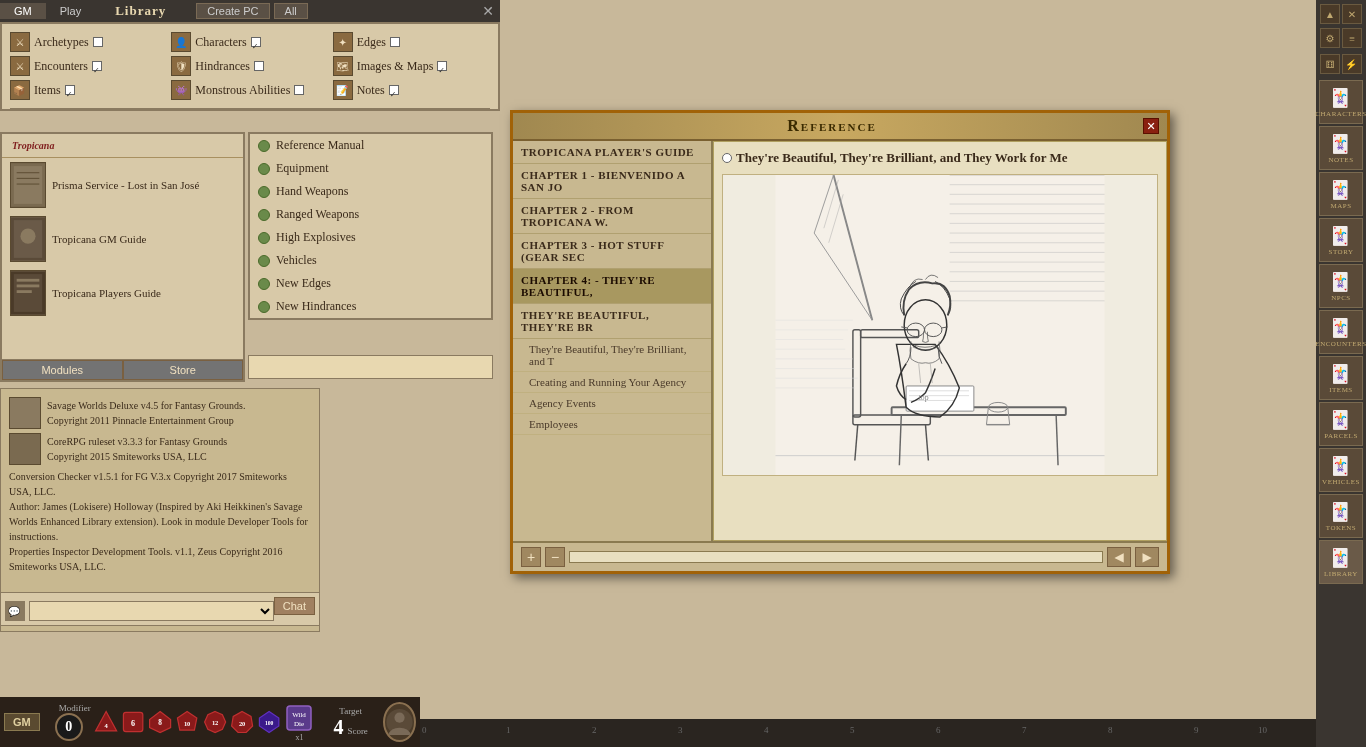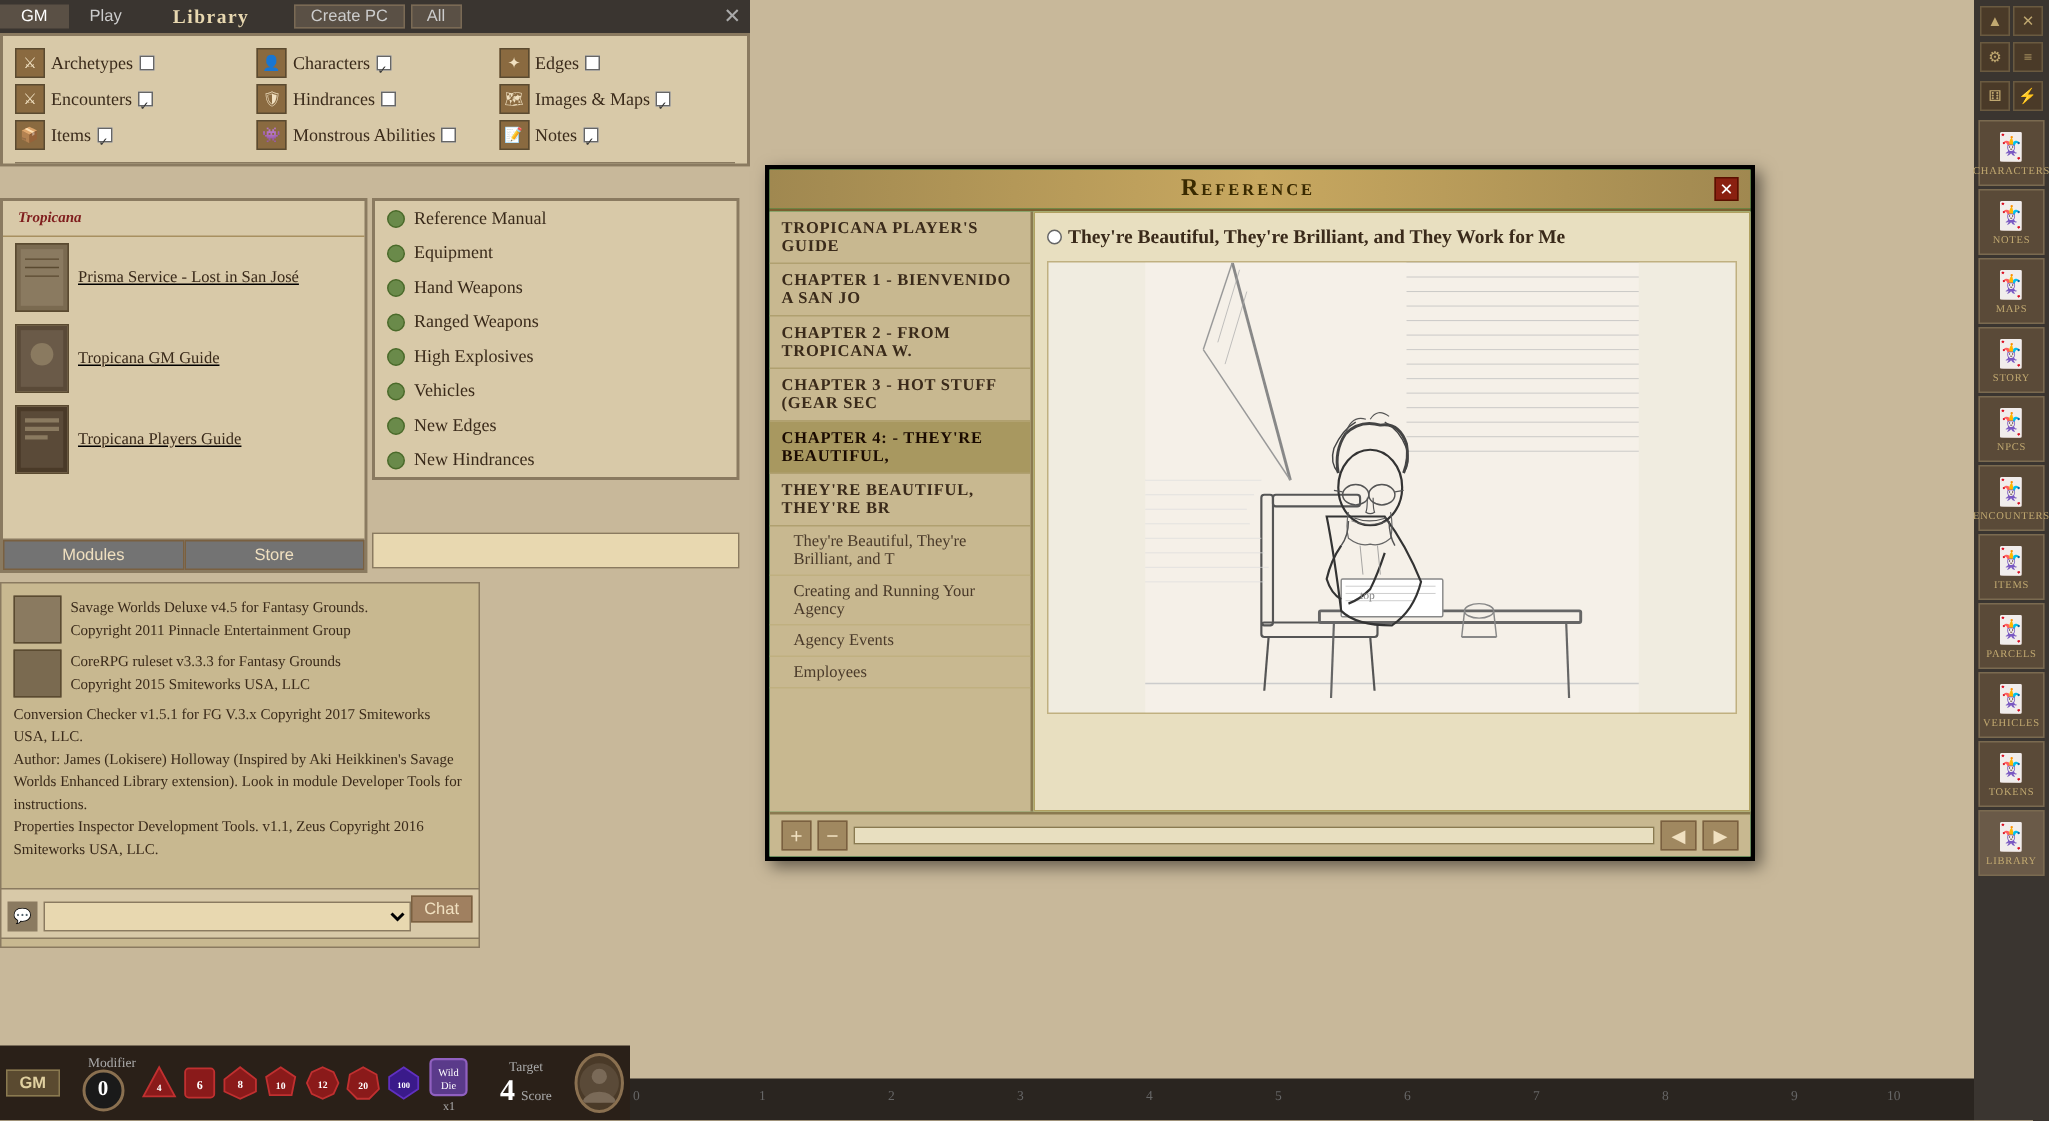--- a/index.html
+++ b/index.html
@@ -129,21 +129,20 @@
       color: #7f1d1d;
       padding: 6px 10px;
       border-bottom: 1px solid #a89060;
     }
     .module-item {
       display: flex;
       align-items: center;
       gap: 6px;
       padding: 4px 8px;
       cursor: pointer;
-      text-decoration: underline;
     }
     .module-thumb {
       width: 36px;
       height: 46px;
       background: #8a7a60;
       border: 1px solid #5a4a30;
       flex-shrink: 0;
       display: flex; align-items: center; justify-content: center;
       font-size: 8px;
       color: #f0e0c0;
@@ -302,22 +301,22 @@
       color: #fff;
       font-weight: bold;
     }
     .score-label { font-size: 9px; color: #aaa; }
 
     
     .ref-window {
       position: absolute;
       top: 110px; left: 510px;
       width: 660px;
-      background: #22c55e;
-      border: 3px solid #000000;
+      background: #fdba74;
+      border: 3px solid #a16207;
       box-shadow: 4px 4px 10px rgba(0,0,0,0.5);
       z-index: 15;
     }
     .ref-window-titlebar {
       background: linear-gradient(to right, #a08850, #c8a860, #a08850);
       padding: 4px 8px;
       display: flex;
       align-items: center;
       border-bottom: 2px solid #7a6030;
     }
@@ -341,21 +340,21 @@
       cursor: pointer;
     }
 
     .ref-window-body {
       display: flex;
       height: 400px;
     }
 
     
     .toc-sidebar {
-      width: 176px;
+      width: 200px;
       background: #c8b890;
       border-right: 2px solid #8a7a50;
       overflow-y: auto;
       flex-shrink: 0;
     }
     .toc-item {
       padding: 5px 8px;
       font-size: 11px;
       color: #3a2a1a;
       cursor: pointer;

